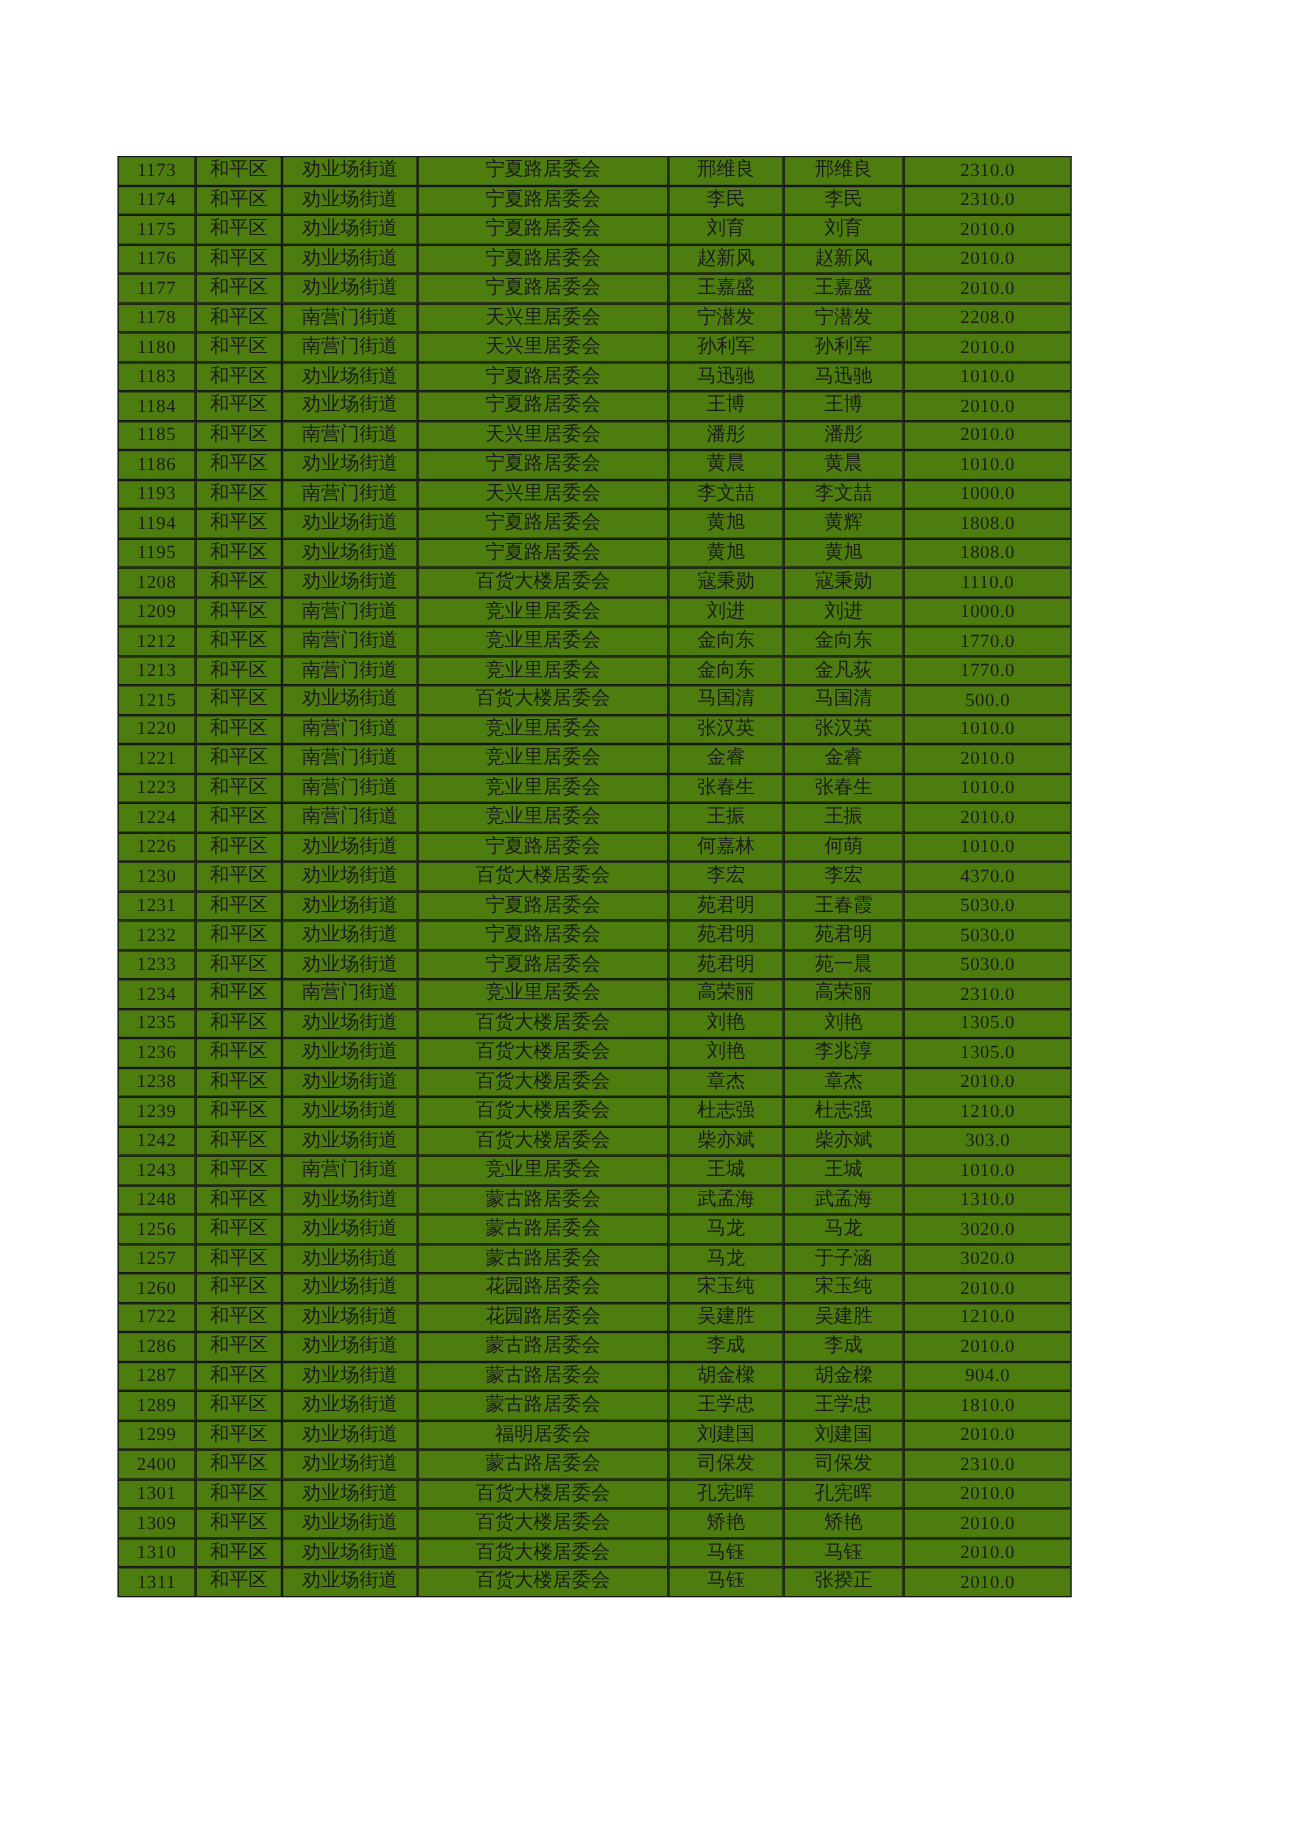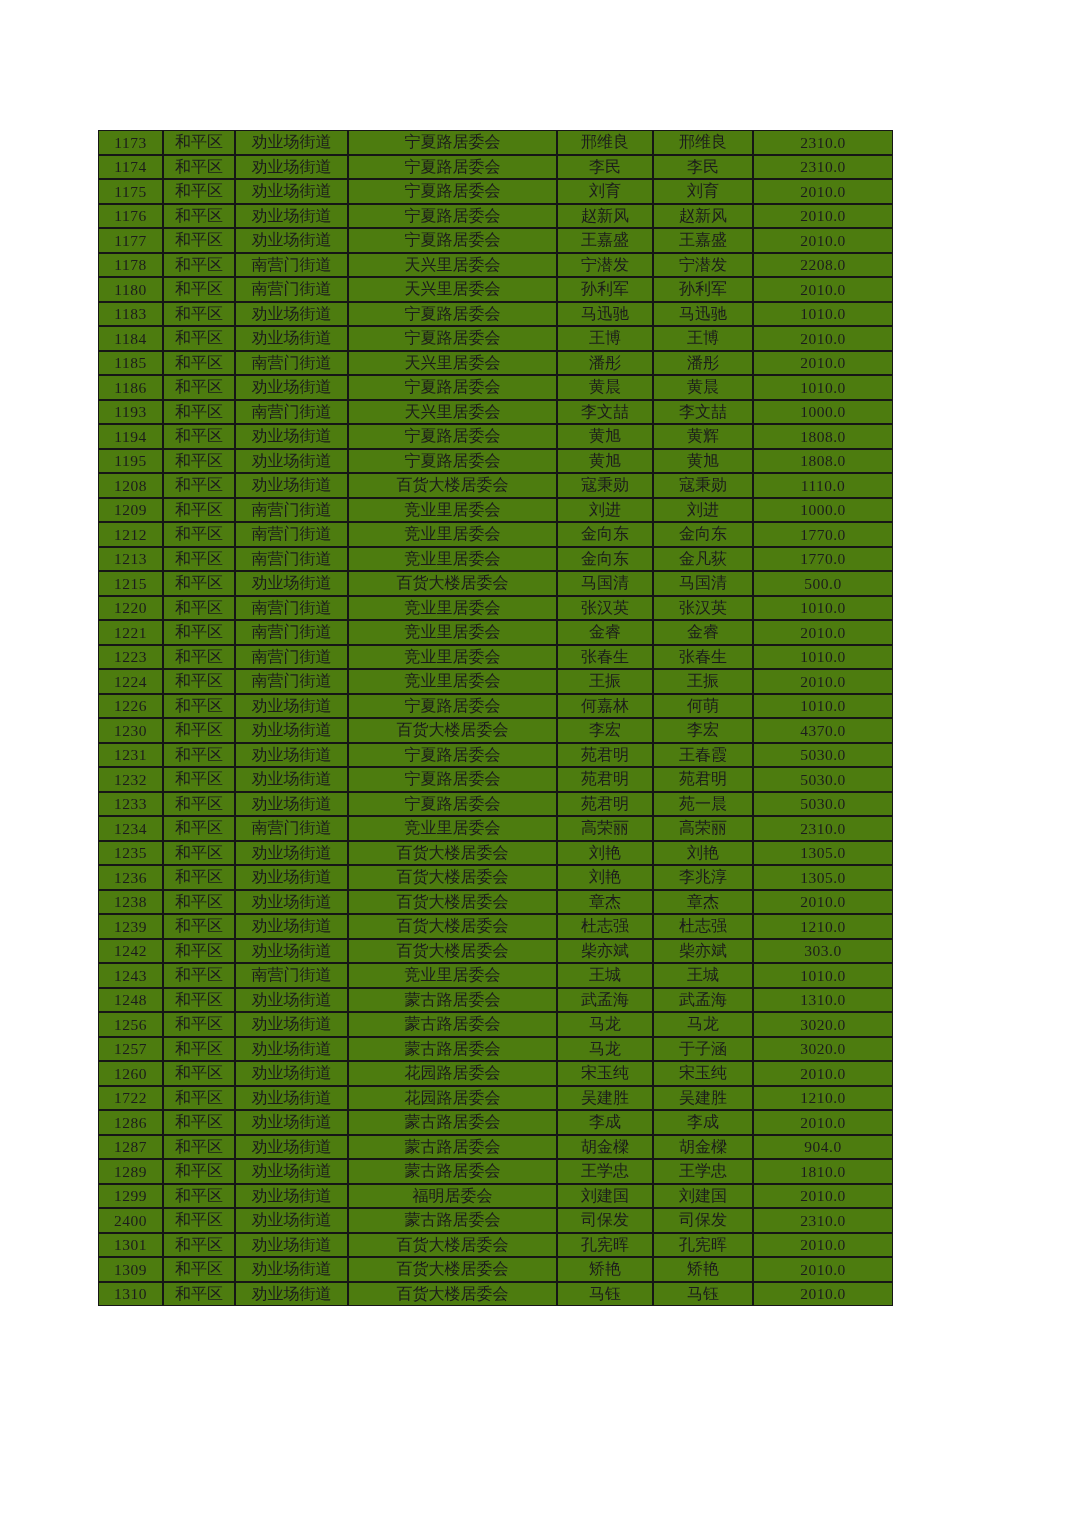--- a/index.html
+++ b/index.html
@@ -483,15 +483,24 @@
         </tr>
         <tr>
           <td class="num">1310</td>
           <td>和平区</td>
           <td>劝业场街道</td>
           <td>百货大楼居委会</td>
           <td>马钰</td>
           <td>马钰</td>
           <td class="num">2010.0</td>
         </tr>
+        <tr>
+          <td class="num">1311</td>
+          <td>和平区</td>
+          <td>劝业场街道</td>
+          <td>百货大楼居委会</td>
+          <td>马钰</td>
+          <td>张揆正</td>
+          <td class="num">2010.0</td>
+        </tr>
       </tbody>
   </table>
 </div>
 
 </body></html>

